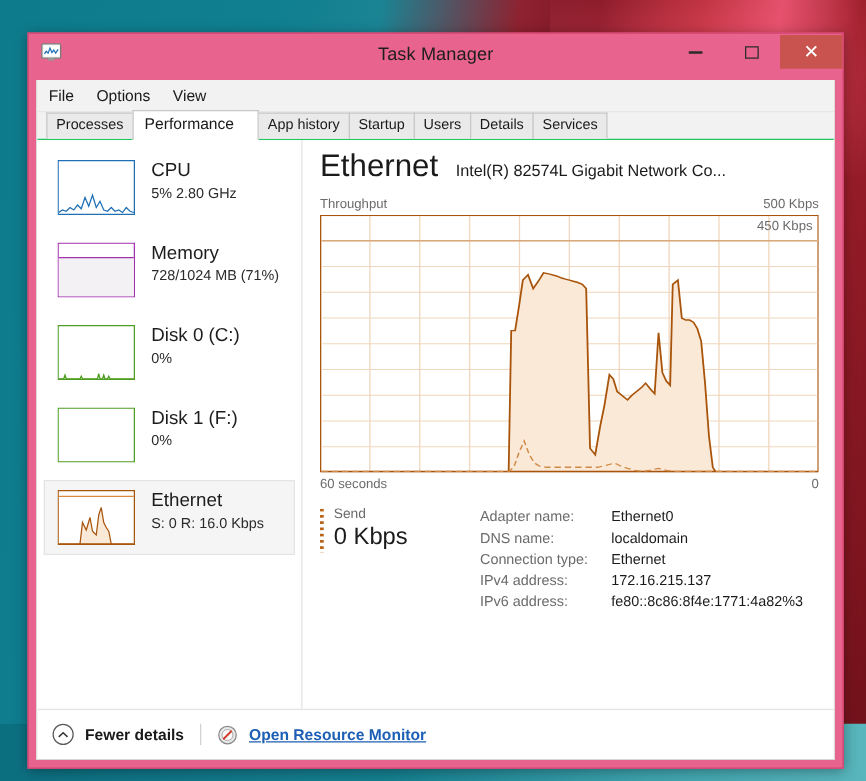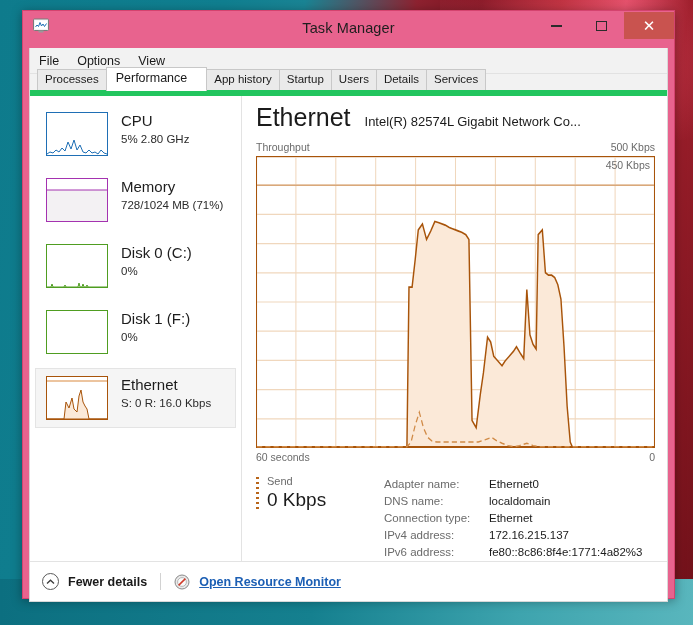--- a/index.html
+++ b/index.html
@@ -22,21 +22,21 @@
     background: radial-gradient(ellipse at 40% 60%, rgba(255,90,120,.55), rgba(130,15,28,0) 70%);
     pointer-events: none;
   }
   .desk-bottom {
     position: absolute; left: 0; bottom: 0; width: 693px; height: 46px;
     background: linear-gradient(90deg, #0c6f80 0%, #15808f 45%, #3ea4ae 75%, #59b6bd 100%);
   }
 
   
   .window {
-    position: absolute; left: 22px; top: 10px;
+    position: absolute; left: 22px; top: 26px;
     width: 653px; height: 589px;
     background: #e8638e;
     border: 1px solid #d4436f;
     display: flex; flex-direction: column;
     box-shadow: 0 2px 10px rgba(0,0,0,.35);
   }
   .titlebar {
     height: 33px; flex: 0 0 33px;
     position: relative;
     display: flex; align-items: center;
@@ -77,21 +77,21 @@
     border-bottom: 1px solid #e2e2e2;
   }
   .menu-item { font-size: 12.5px; color: #1a1a1a; cursor: default; }
 
   .tabstrip {
     flex: 0 0 22px; height: 22px;
     background: #f2f2f2;
     display: flex; align-items: flex-end;
     padding-left: 7px;
     position: relative;
-    border-bottom: 6px solid #22c55e;
+    border-bottom: 1px solid #22c55e;
   }
   .tab {
     font-size: 11.5px; color: #1a1a1a;
     padding: 3px 7px 4px 7px;
     background: #eaeaea;
     border: 1px solid #c8c8c8;
     border-bottom: none;
     margin-right: -1px;
     line-height: 1.1;
     cursor: default;
@@ -147,21 +147,21 @@
     font-size: 13px; color: #1b1b1b;
     white-space: nowrap; overflow: hidden; text-overflow: ellipsis;
     max-width: 268px;
   }
 
   .graph-labels {
     display: flex; justify-content: space-between;
     font-size: 10.5px; color: #6b6b6b;
     margin-top: 11px; margin-bottom: 3px;
   }
-  .graph-wrap { position: relative; height: 292px; }
+  .graph-wrap { position: relative; height: 206px; }
   .graph-wrap svg { display: block; width: 100%; height: 100%; }
   .inline-max {
     position: absolute; right: 5px; top: 3px;
     font-size: 10.5px; color: #6b6b6b;
   }
   .axis-row {
     display: flex; justify-content: space-between;
     font-size: 10.5px; color: #6b6b6b;
     margin-top: 3px;
   }

